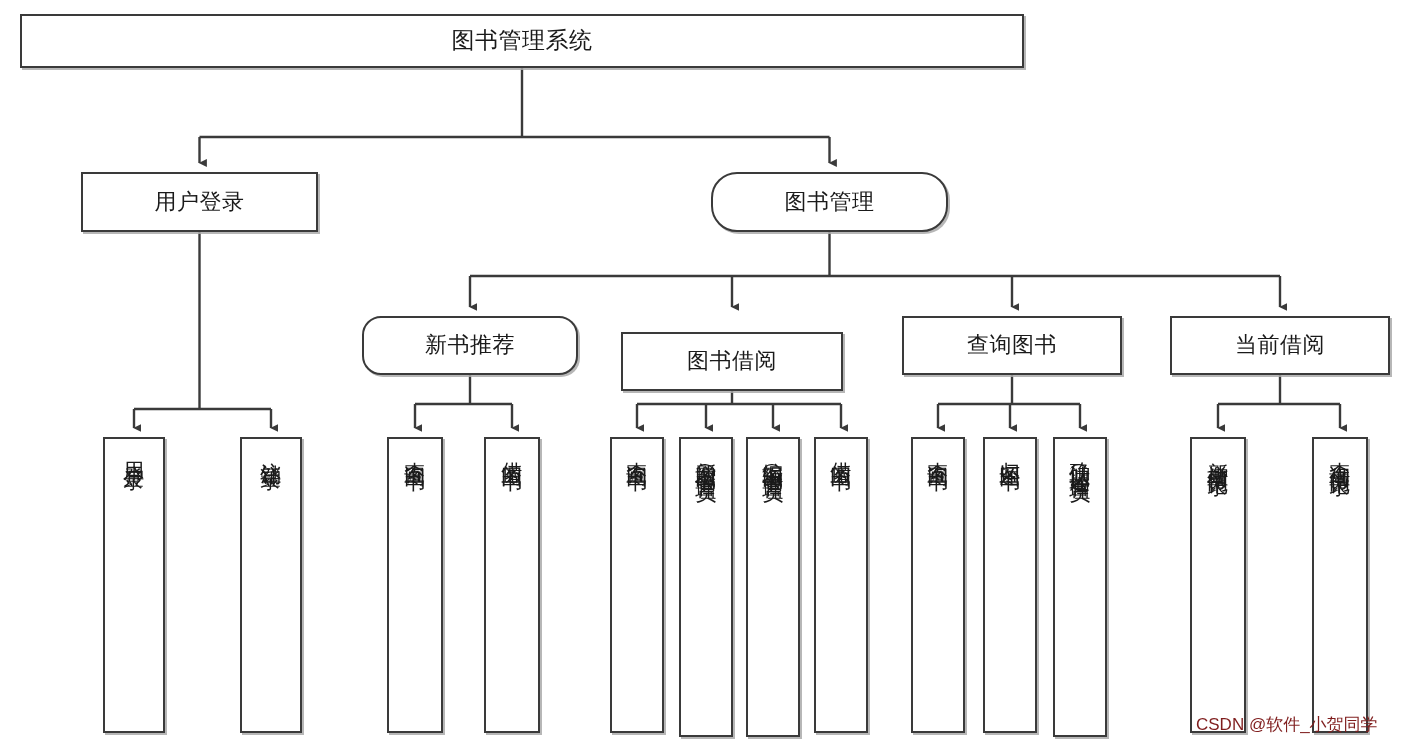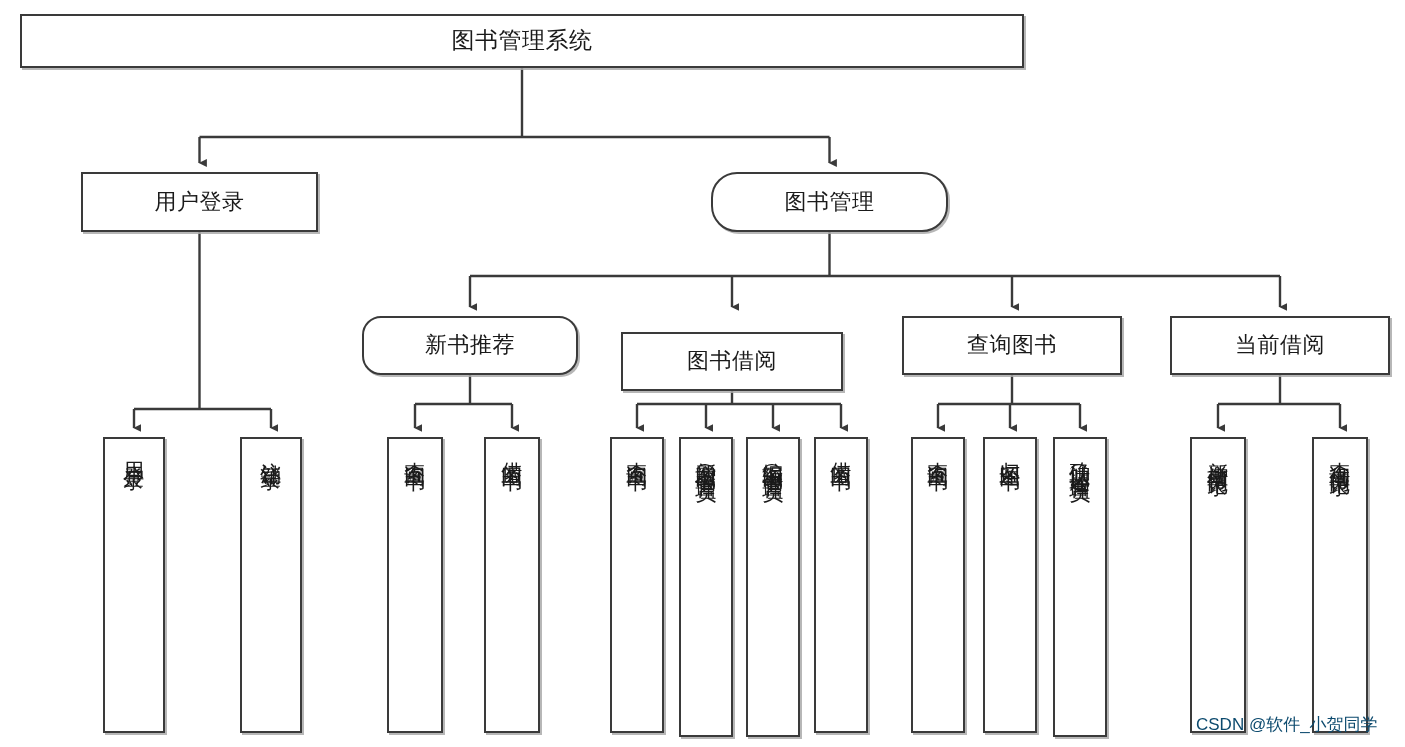--- a/index.html
+++ b/index.html
@@ -55,21 +55,21 @@
   .node-box.vertical .node-label {
     writing-mode: vertical-rl;
     text-orientation: upright;
     font-size: 21px;
     letter-spacing: 3px;
     white-space: nowrap;
   }
   .node-box.root .node-label { font-size: 23px; }
   .watermark {
     position: absolute;
-    color: #0c4a6e;
+    color: #7f1d1d;
     font-size: 17px;
     font-family: "Liberation Sans", sans-serif;
     white-space: nowrap;
     pointer-events: none;
   }
 </style>
 </head>
 <body>
 
 <div id="diagram-root">

